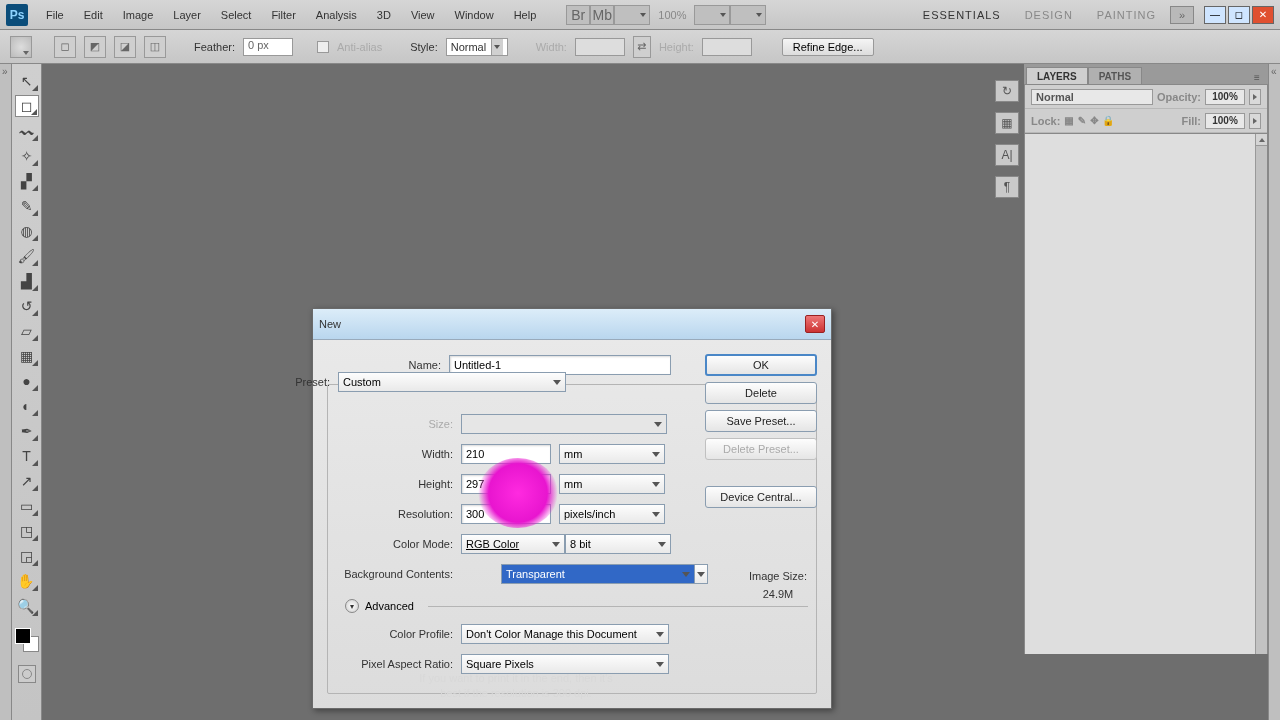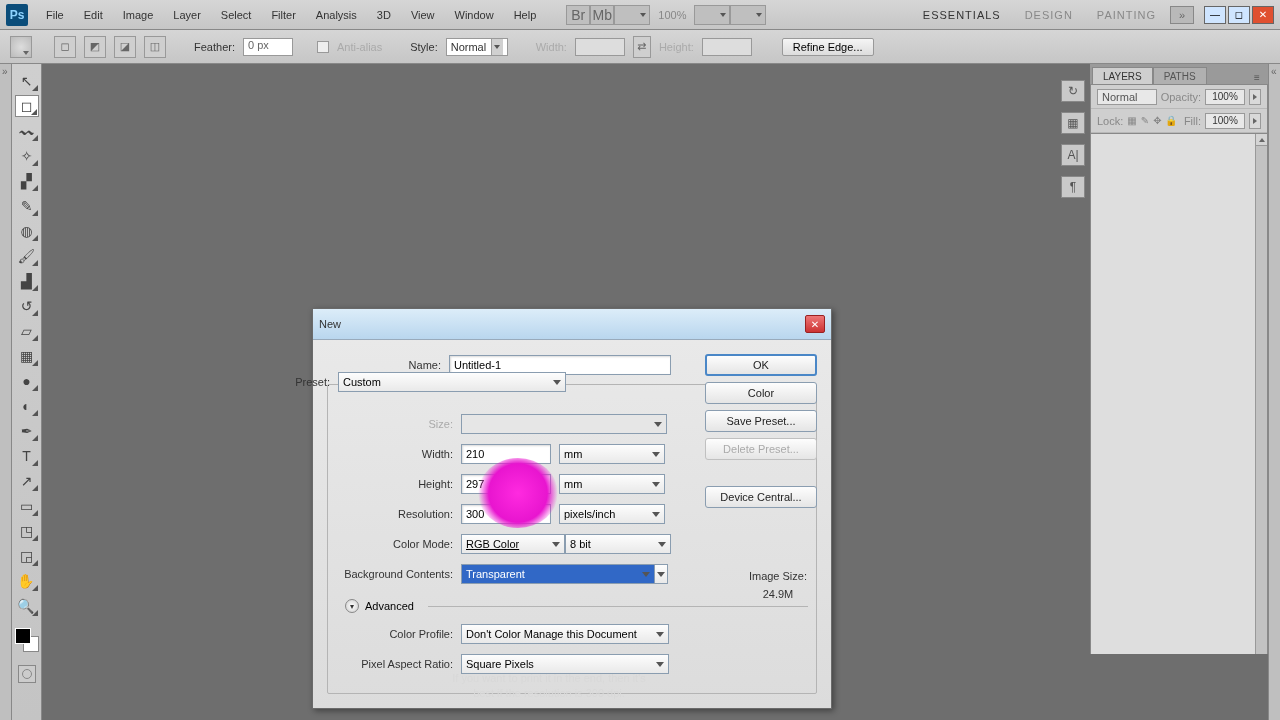--- a/index.html
+++ b/index.html
@@ -53,21 +53,21 @@
 .swatch .bg { width:16px; height:16px; background:#fff; border:1px solid #888; position:absolute; bottom:0; right:0; }
 .qmask { width:18px; height:18px; border:1px solid #888; background:#ccc; margin-top:10px; display:flex; align-items:center; justify-content:center; }
 .qmask div { width:10px; height:10px; border-radius:50%; border:1px solid #888; }
 
 
 .canvas { flex:1; background:#6e6e6e; position:relative; }
 
 
 .mini-dock { width:34px; background:transparent; display:flex; flex-direction:column; align-items:center; padding-top:16px; gap:10px; }
 .dock-icon { width:24px; height:22px; background:#c9c9c9; border:1px solid #888; display:flex; align-items:center; justify-content:center; color:#555; font-size:12px; }
-.panel-col { width:178px; background:transparent; }
+.panel-col { width:244px; background:transparent;font-weight:bold; }
 .panel-tabs { height:20px; background:#9a9a9a; display:flex; align-items:flex-end; padding-left:2px; gap:0; }
 .ptab { padding:3px 10px 2px; background:#cfcfcf; border:1px solid #888; border-bottom:none; font-size:10px; color:#333; }
 .ptab.inactive { background:#b0b0b0; color:#555; }
 .ptab-menu { margin-left:auto; width:18px; height:14px; display:flex; align-items:center; justify-content:center; color:#555; font-size:10px; padding-right:4px; }
 .panel-body { background:#cfcfcf; border:1px solid #888; }
 .panel-row { height:24px; display:flex; align-items:center; padding:0 6px; gap:4px; border-bottom:1px solid #b8b8b8; color:#888; font-size:10px; }
 .mini-sel { flex:1; height:16px; border:1px solid #999; background:#e8e8e8; display:flex; align-items:center; padding:0 4px; color:#555; }
 .pct-box { width:40px; height:16px; border:1px solid #999; background:#e8e8e8; display:flex; align-items:center; justify-content:center; color:#333; font-size:10px; }
 .pct-arrow { width:12px; height:16px; border:1px solid #999; background:#d9d9d9; display:flex; align-items:center; justify-content:center; }
 .pct-arrow::after { content:""; border-top:3px solid transparent; border-bottom:3px solid transparent; border-left:4px solid #666; }
@@ -90,21 +90,21 @@
 .txt-input { height:20px; border:1px solid #8a9db0; background:#fff; padding:0 4px; box-shadow:inset 1px 1px 2px rgba(0,0,0,0.15); }
 .txt-input.name { width:222px; }
 .txt-input.num { width:90px; }
 .sel { height:20px; border:1px solid #8a9db0; background:linear-gradient(#fdfdfd,#e9e9e9); display:flex; align-items:center; padding:0 4px; position:relative; }
 .sel::after { content:""; position:absolute; right:4px; border-left:4px solid transparent; border-right:4px solid transparent; border-top:5px solid #555; }
 .sel.preset { width:228px; }
 .sel.size { width:206px; }
 .sel.unit { width:106px; margin-left:8px; }
 .sel.cm { width:104px;text-decoration:underline; }
 .sel.bit { width:106px; }
-.sel.bg { width:194px; }
+.sel.bg { width:194px;margin-left:40px; }
 .sel.bg.selblue { background:#3168c6; color:#fff; }
 .sel.full { width:208px; }
 .groupbox { border:1px solid #b4b4b4; border-radius:2px; padding:28px 8px 10px 11px; position:relative; margin-top:0; }
 .groupbox .preset-row { position:absolute; top:-14px; left:-112px; display:flex; align-items:center; }
 .adv-row { display:flex; align-items:center; margin:14px 0 10px 6px; gap:6px; }
 .adv-toggle { width:14px; height:14px; border:1px solid #888; border-radius:50%; background:radial-gradient(#fff,#ccc); display:flex; align-items:center; justify-content:center; font-size:8px; color:#333; }
 .adv-line { flex:1; height:1px; background:#b4b4b4; margin-left:8px; }
 .btn-col { position:absolute; right:14px; top:14px; width:112px; display:flex; flex-direction:column; gap:6px;justify-content:space-between; }
 .dlg-btn { height:22px; border:1px solid #8a9db0; background:linear-gradient(#fdfdfd,#e5e5e5); border-radius:3px; display:flex; align-items:center; justify-content:center; color:#222; }
 .dlg-btn.primary { border:2px solid #4a87c7; }
@@ -293,21 +293,21 @@
           </div>
           <div class="form-row">
             <div class="frm-lbl" style="width:122px">Pixel Aspect Ratio:</div>
             <div class="sel full">
                 <span>Square Pixels</span>
               </div>
           </div>
         </div>
         <div class="btn-col">
           <div class="dlg-btn primary">OK</div>
-          <div class="dlg-btn">Color</div>
+          <div class="dlg-btn">Delete</div>
           <div class="dlg-btn">Save Preset...</div>
           <div class="dlg-btn dim">Delete Preset...</div>
           <div style="height:14px"></div>
           <div class="dlg-btn">Device Central...</div>
         </div>
         <div class="imgsize">
           <div>Image Size:</div>
           <div>24.9M</div>
         </div>
       </div>

